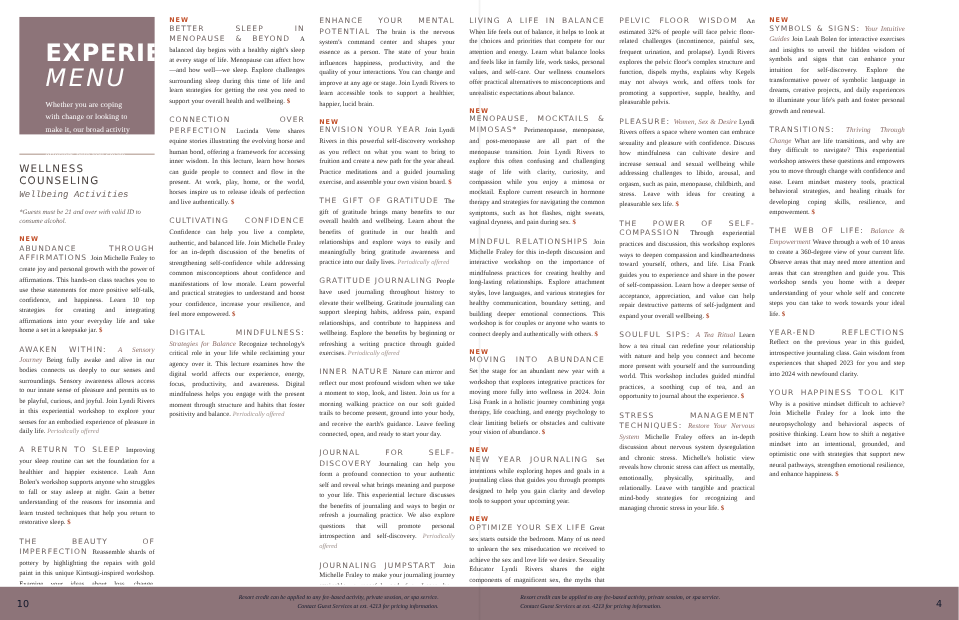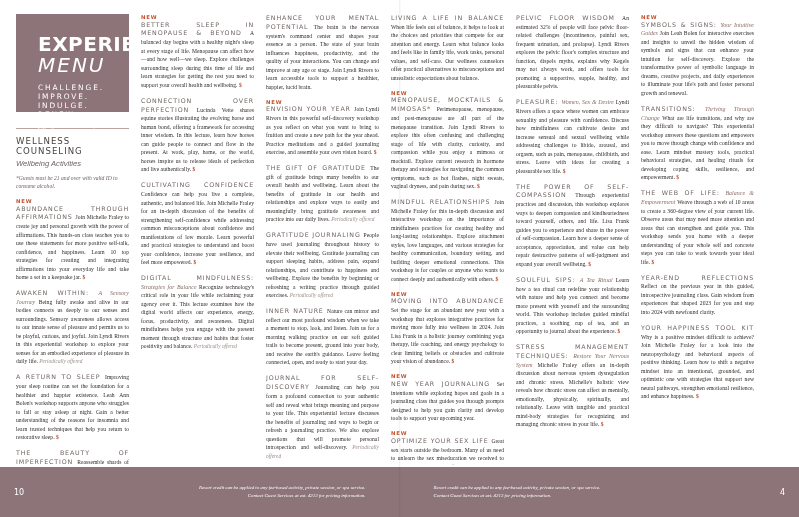--- a/index.html
+++ b/index.html
@@ -68,21 +68,21 @@
     margin: 0 0 7px 0;
   }
   .cat-title {
     font-family: "DejaVu Sans", sans-serif;
     font-size: 8.6px;
     letter-spacing: 1.0px;
     color: #4a4340;
     line-height: 1.2;
   }
   .cat-sub {
-    font-family: Liberation Sans, sans-serif;
+    font-family: Liberation Mono, monospace;
     font-style: italic;
     font-size: 7.6px;
     color: #6d6360;
     margin-top: 2px;
     margin-bottom: 6px;
   }
   .note {
     font-family: "Liberation Serif", serif;
     font-style: italic;
     font-size: 5.6px;
@@ -133,23 +133,23 @@
   .periodic {
     font-family: "Liberation Serif", serif;
     font-style: italic;
     font-size: 5.3px;
     color: #9b8d88;
   }
 
   
   .footer {
     flex: 0 0 auto;
-    height: 50px;
+    height: 28px;
     background: #8d7479;
-    color: #ffffff;
+    color: #0f172a;
     display: flex;
     align-items: center;
     padding: 0 14px;
     position: relative;
   }
   .pgnum {
     font-family: "DejaVu Sans", sans-serif;
     font-size: 8px;
     width: 44px;
   }
@@ -176,21 +176,20 @@
 <div class="page">
 
   <div class="spread">
 
     <div class="col first">
       <div class="masthead">
         <div class="mast-title">
           <span class="bold">EXPERIENCES</span>
           <span class="light">MENU</span>
         </div>
-        <div class="mast-tag">CHALLENGE. IMPROVE. INDULGE. RENEW.</div>
         <div class="mast-desc">Whether you are coping with change or looking to make it, our broad activity and private session offerings help you create balance and nurture wellbeing.</div>
       </div>
       <div class="rule"></div>
       <div class="cat-title">WELLNESS COUNSELING</div>
       <div class="cat-sub">Wellbeing Activities</div>
       <div class="note">*Guests must be 21 and over with valid ID to consume alcohol.</div>
       <div>
           <div class="entry">
             <span class="new-flag">NEW</span>
             <div class="e-body"><span class="e-title">ABUNDANCE THROUGH AFFIRMATIONS </span><span>Join Michelle Fraley to create joy and personal growth with the power of affirmations. This hands-on class teaches you to use these statements for more positive self-talk, confidence, and happiness. Learn 10 top strategies for creating and integrating affirmations into your everyday life and take home a set in a keepsake jar. </span><span class="price">$</span></div>

